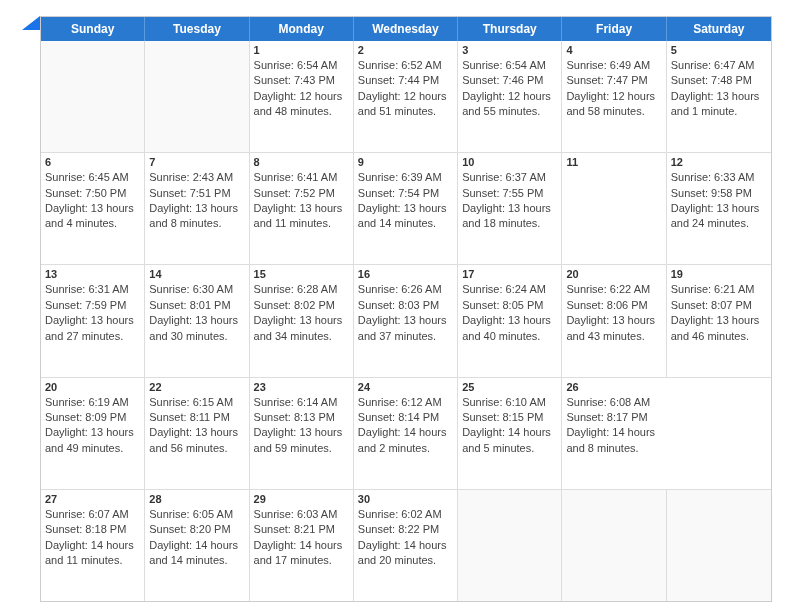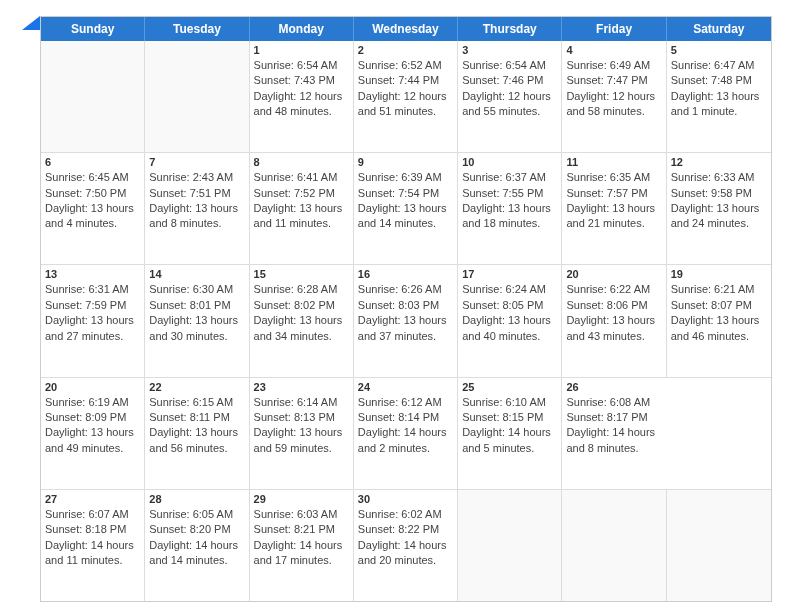--- a/index.html
+++ b/index.html
@@ -209,23 +209,20 @@
 Daylight: 13 hours and 14 minutes.</div>
           </div>
           <div class="cal-cell">
             <div class="day-num">10</div>
             <div class="day-info">Sunrise: 6:37 AM
 Sunset: 7:55 PM
 Daylight: 13 hours and 18 minutes.</div>
           </div>
           <div class="cal-cell">
             <div class="day-num">11</div>
-            <div class="day-info">Sunrise: 6:35 AM
-Sunset: 7:57 PM
-Daylight: 13 hours and 21 minutes.</div>
           </div>
           <div class="cal-cell">
             <div class="day-num">12</div>
             <div class="day-info">Sunrise: 6:33 AM
 Sunset: 9:58 PM
 Daylight: 13 hours and 24 minutes.</div>
           </div>
         </div>
         <div class="cal-row">
           <div class="cal-cell">

